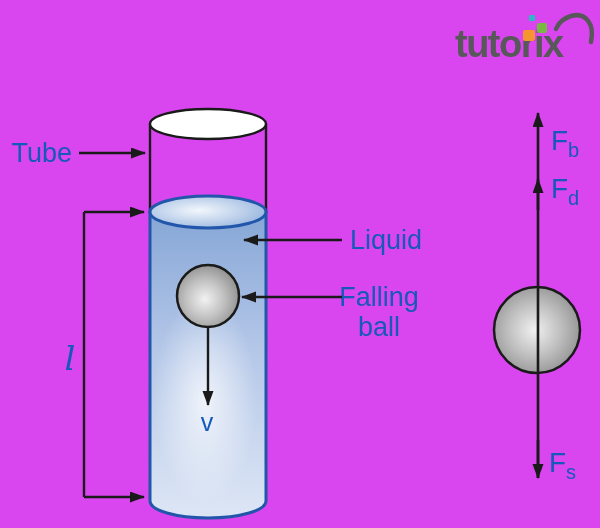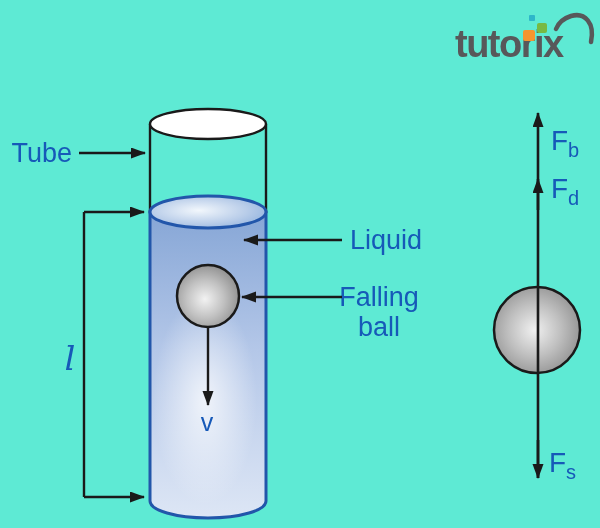--- a/index.html
+++ b/index.html
@@ -1,20 +1,20 @@
 <!DOCTYPE html>
 <html><head>
 <meta charset="utf-8">
 <style>
   html, body { margin: 0; padding: 0; background: #ffffff; }
   .canvas {
     position: relative;
     width: 600px;
     height: 528px;
-    background: #5eead4;
+    background: #d946ef;
     overflow: hidden;
     font-family: "Liberation Sans", sans-serif;
   }
   svg { display: block; }
   .diagram-label {
     font-family: "Liberation Sans", sans-serif;
     font-size: 27px;
     fill: #1659b8;
   }
   .force-label {

